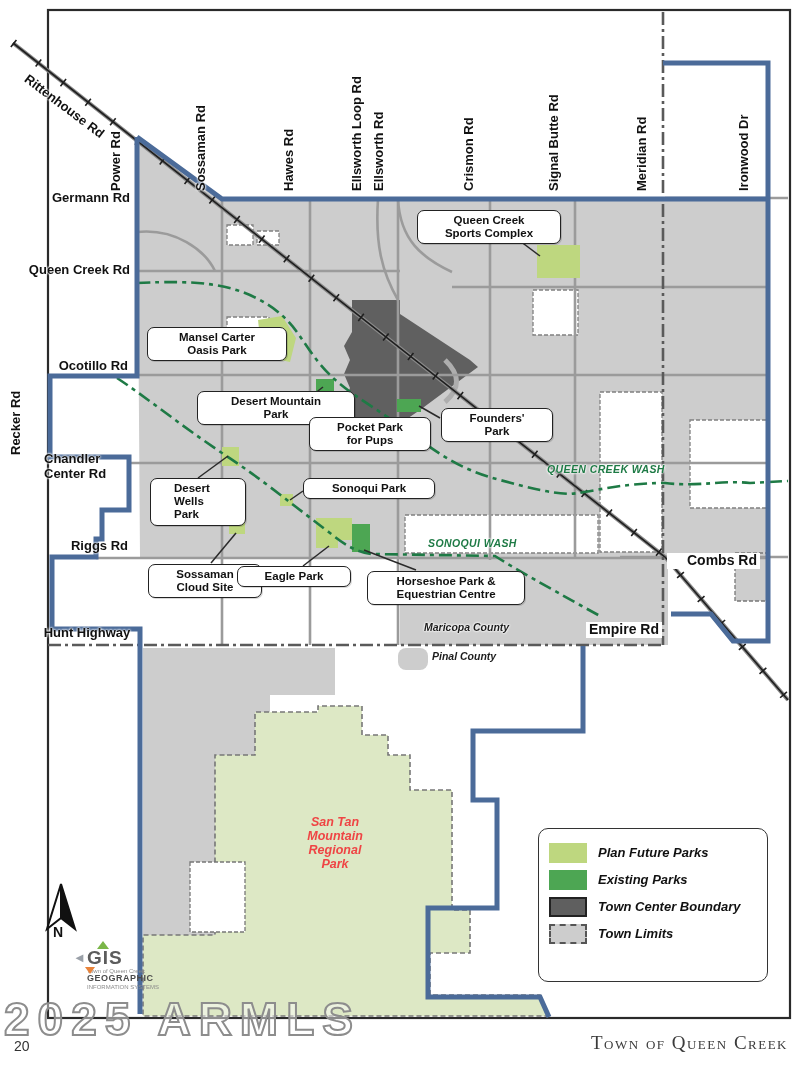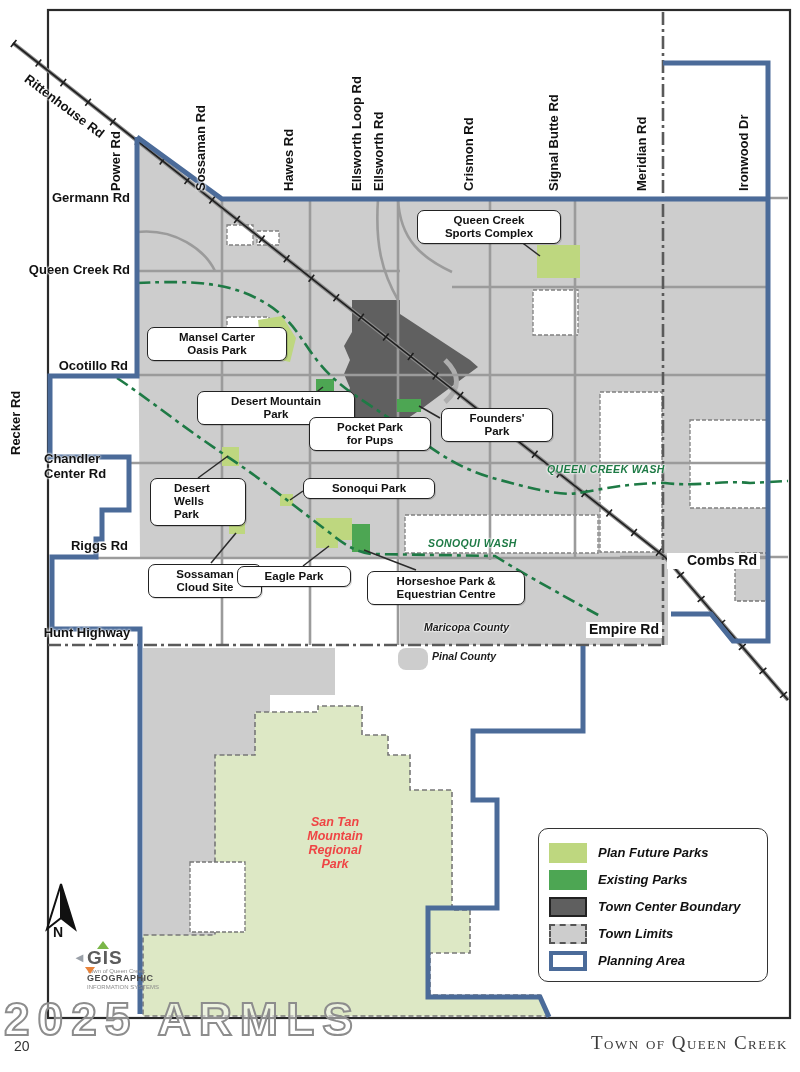--- a/index.html
+++ b/index.html
@@ -220,24 +220,20 @@
     <div class="leg-label">Existing Parks</div>
   </div>
   <div class="leg-row">
     <div class="leg-swatch sw-center"></div>
     <div class="leg-label">Town Center Boundary</div>
   </div>
   <div class="leg-row">
     <div class="leg-swatch sw-limits"></div>
     <div class="leg-label">Town Limits</div>
   </div>
-  <div class="leg-row">
-    <div class="leg-swatch sw-planning"></div>
-    <div class="leg-label">Planning Area</div>
-  </div>
 </div>
 
 <div id="compass-n" class="lbl">N</div>
 
 <div id="gis-logo">
   <div id="gis-word"><span id="gis-tri-up"></span><span id="gis-tri-dn"></span><span id="gis-arrow">◄</span><span>GIS</span></div>
   <div class="gis-small">Town of Queen Creek</div>
   <div class="gis-geo">GEOGRAPHIC</div>
   <div class="gis-small">INFORMATION SYSTEMS</div>
 </div>

